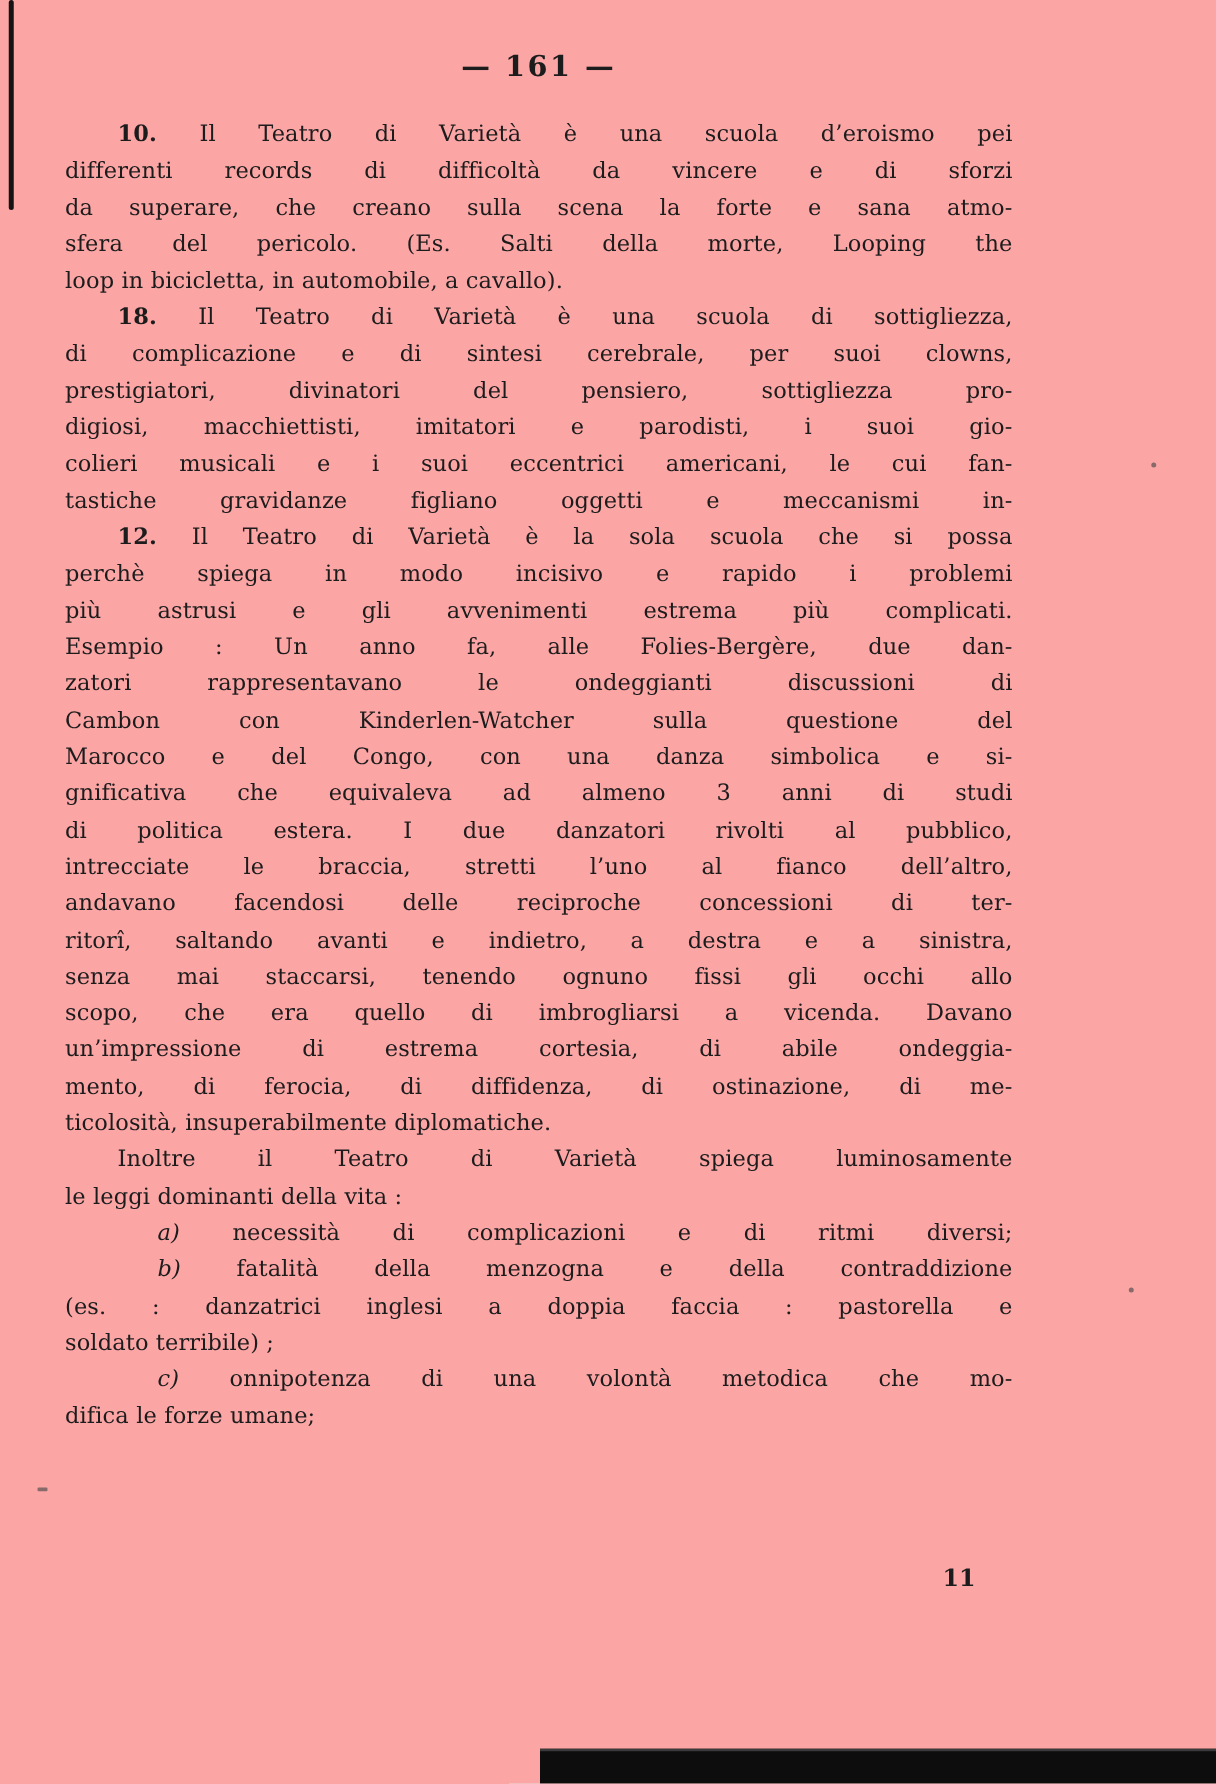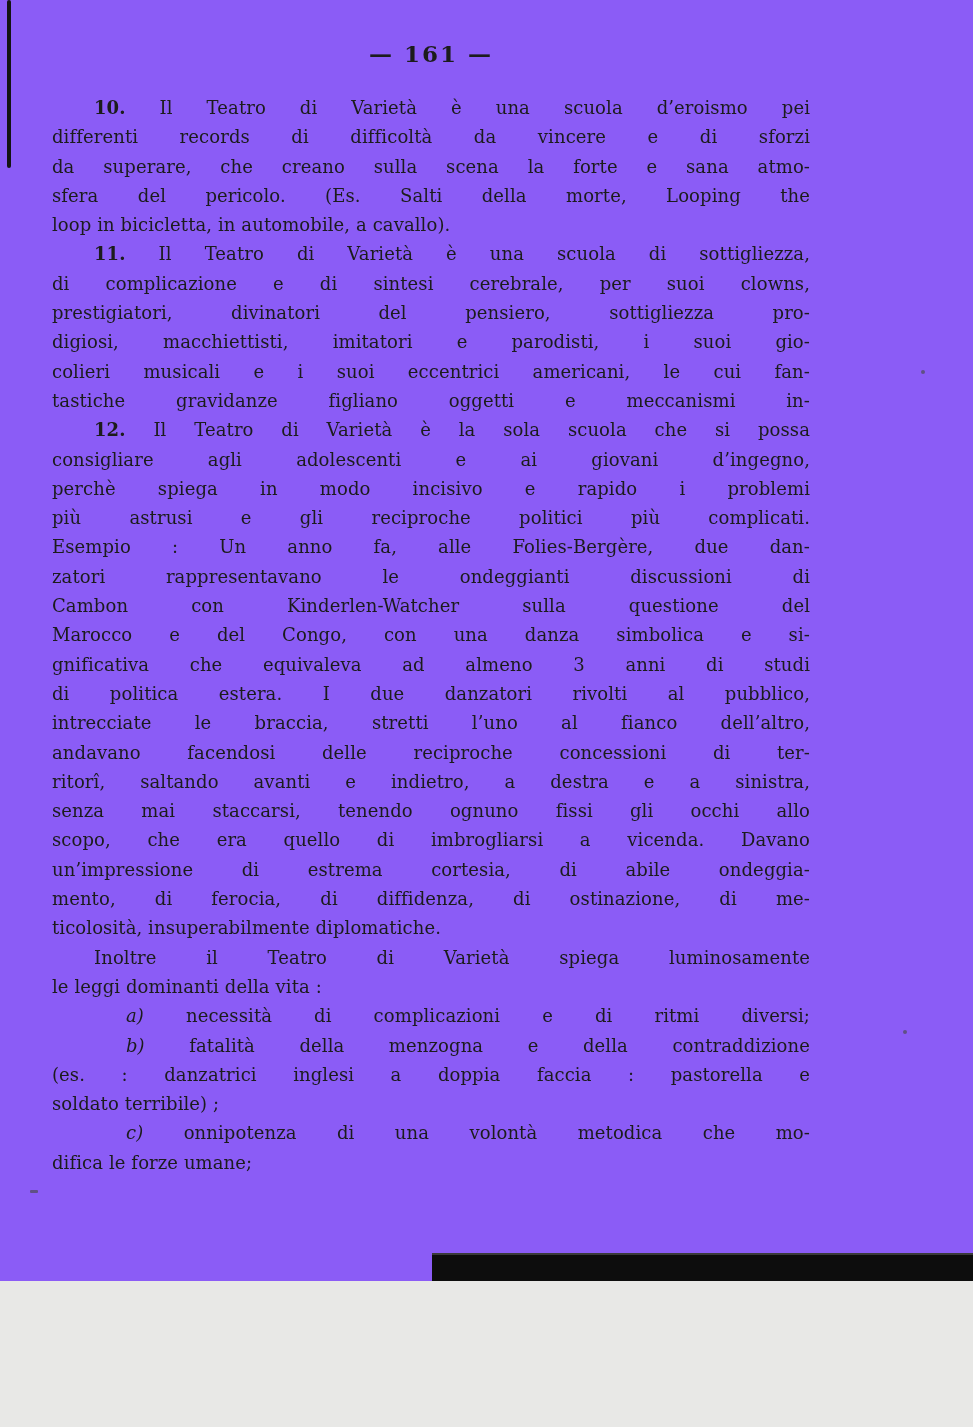--- a/index.html
+++ b/index.html
@@ -3,22 +3,22 @@
 <meta charset="utf-8">
 <style>
   html, body {
     margin: 0;
     padding: 0;
     background: #e8e8e6;
   }
   .page {
     position: relative;
     width: 973px;
-    height: 1281px;
-    background: #8b5cf6;
+    height: 1427px;
+    background: #fca5a5;
     font-family: "DejaVu Serif", "Liberation Serif", serif;
     color: #1c1c1c;
     overflow: hidden;
     margin: 0 auto;
   }
   .page-header {
     width: 758px;
     margin-left: 52px;
     padding-top: 40px;
     text-align: center;
@@ -91,32 +91,31 @@
 
   <div class="text-block">
       <div class="paragraph">
         <div class="line indent-normal"><span class="marker bold">10.</span> Il Teatro di Varietà è una scuola d’eroismo pei</div>
         <div class="line">differenti records di difficoltà da vincere e di sforzi</div>
         <div class="line">da superare, che creano sulla scena la forte e sana atmo-</div>
         <div class="line">sfera del pericolo. (Es. Salti della morte, Looping the</div>
         <div class="line last">loop in bicicletta, in automobile, a cavallo).</div>
       </div>
       <div class="paragraph">
-        <div class="line indent-normal"><span class="marker bold">11.</span> Il Teatro di Varietà è una scuola di sottigliezza,</div>
+        <div class="line indent-normal"><span class="marker bold">18.</span> Il Teatro di Varietà è una scuola di sottigliezza,</div>
         <div class="line">di complicazione e di sintesi cerebrale, per suoi clowns,</div>
         <div class="line">prestigiatori, divinatori del pensiero, sottigliezza pro-</div>
         <div class="line">digiosi, macchiettisti, imitatori e parodisti, i suoi gio-</div>
         <div class="line">colieri musicali e i suoi eccentrici americani, le cui fan-</div>
         <div class="line">tastiche gravidanze figliano oggetti e meccanismi in-</div>
       </div>
       <div class="paragraph">
         <div class="line indent-normal"><span class="marker bold">12.</span> Il Teatro di Varietà è la sola scuola che si possa</div>
-        <div class="line">consigliare agli adolescenti e ai giovani d’ingegno,</div>
         <div class="line">perchè spiega in modo incisivo e rapido i problemi</div>
-        <div class="line">più astrusi e gli reciproche politici più complicati.</div>
+        <div class="line">più astrusi e gli avvenimenti estrema più complicati.</div>
         <div class="line">Esempio : Un anno fa, alle Folies-Bergère, due dan-</div>
         <div class="line">zatori rappresentavano le ondeggianti discussioni di</div>
         <div class="line">Cambon con Kinderlen-Watcher sulla questione del</div>
         <div class="line">Marocco e del Congo, con una danza simbolica e si-</div>
         <div class="line">gnificativa che equivaleva ad almeno 3 anni di studi</div>
         <div class="line">di politica estera. I due danzatori rivolti al pubblico,</div>
         <div class="line">intrecciate le braccia, stretti l’uno al fianco dell’altro,</div>
         <div class="line">andavano facendosi delle reciproche concessioni di ter-</div>
         <div class="line">ritorî, saltando avanti e indietro, a destra e a sinistra,</div>
         <div class="line">senza mai staccarsi, tenendo ognuno fissi gli occhi allo</div>

